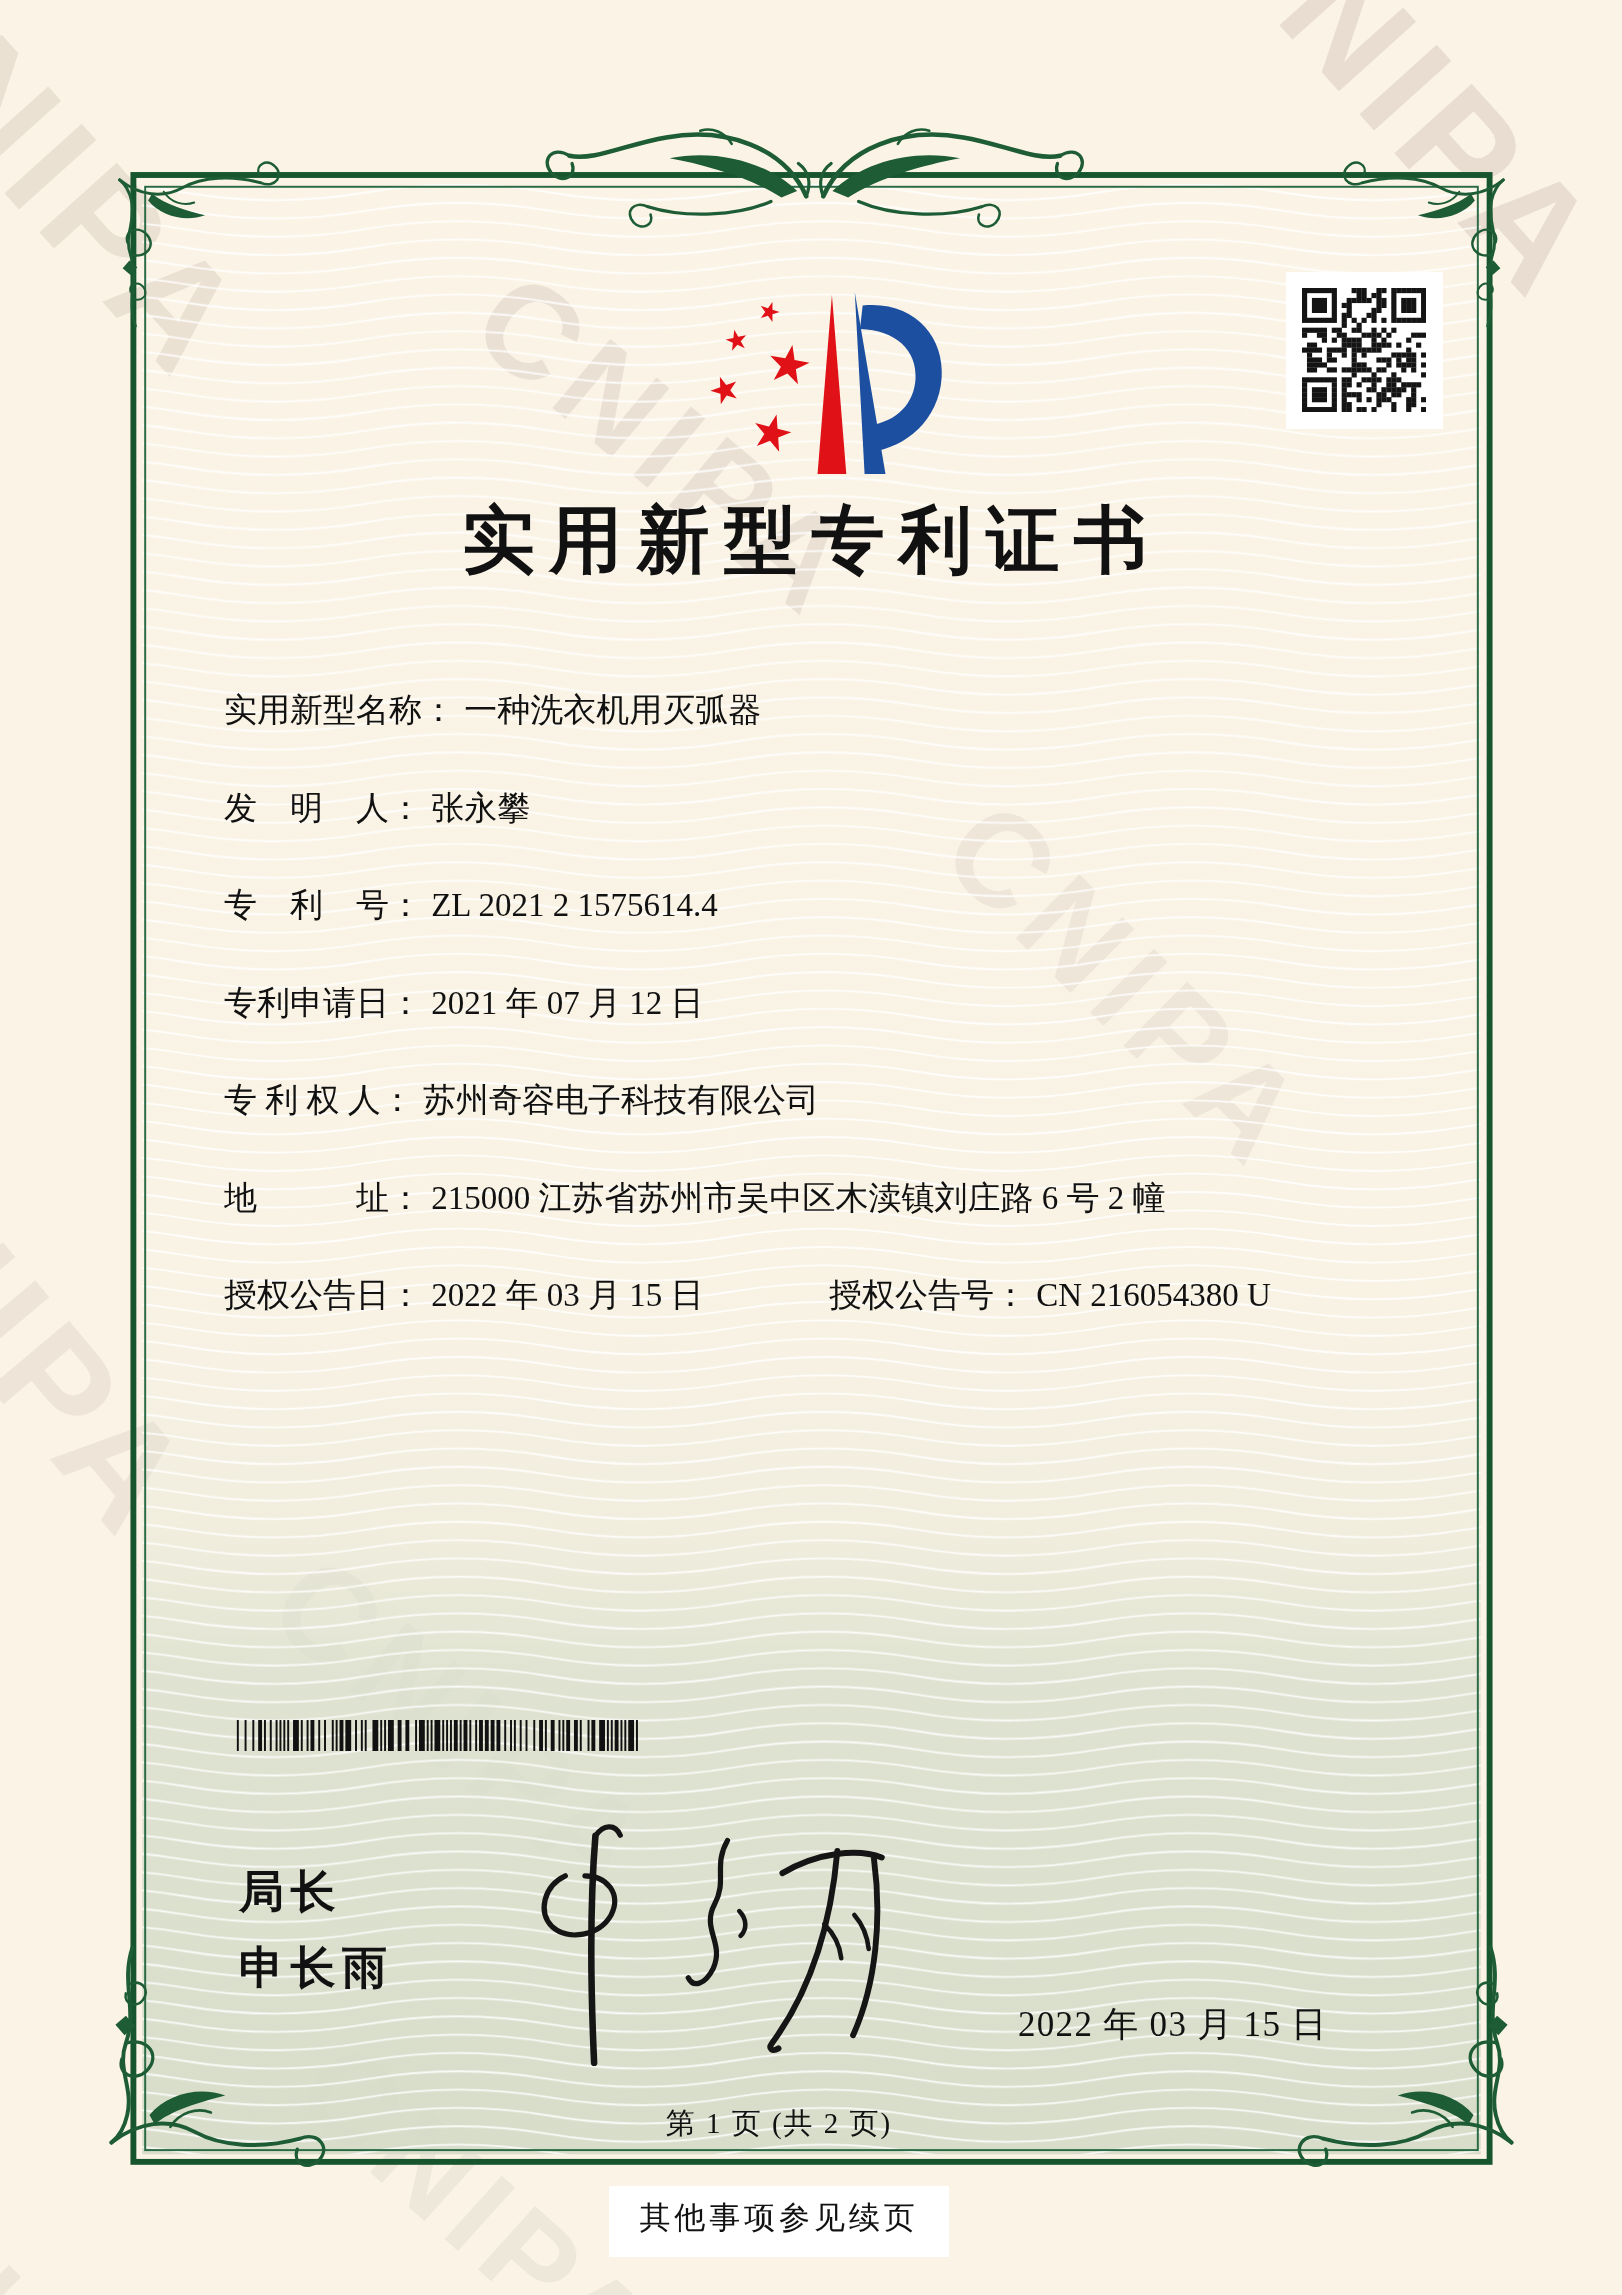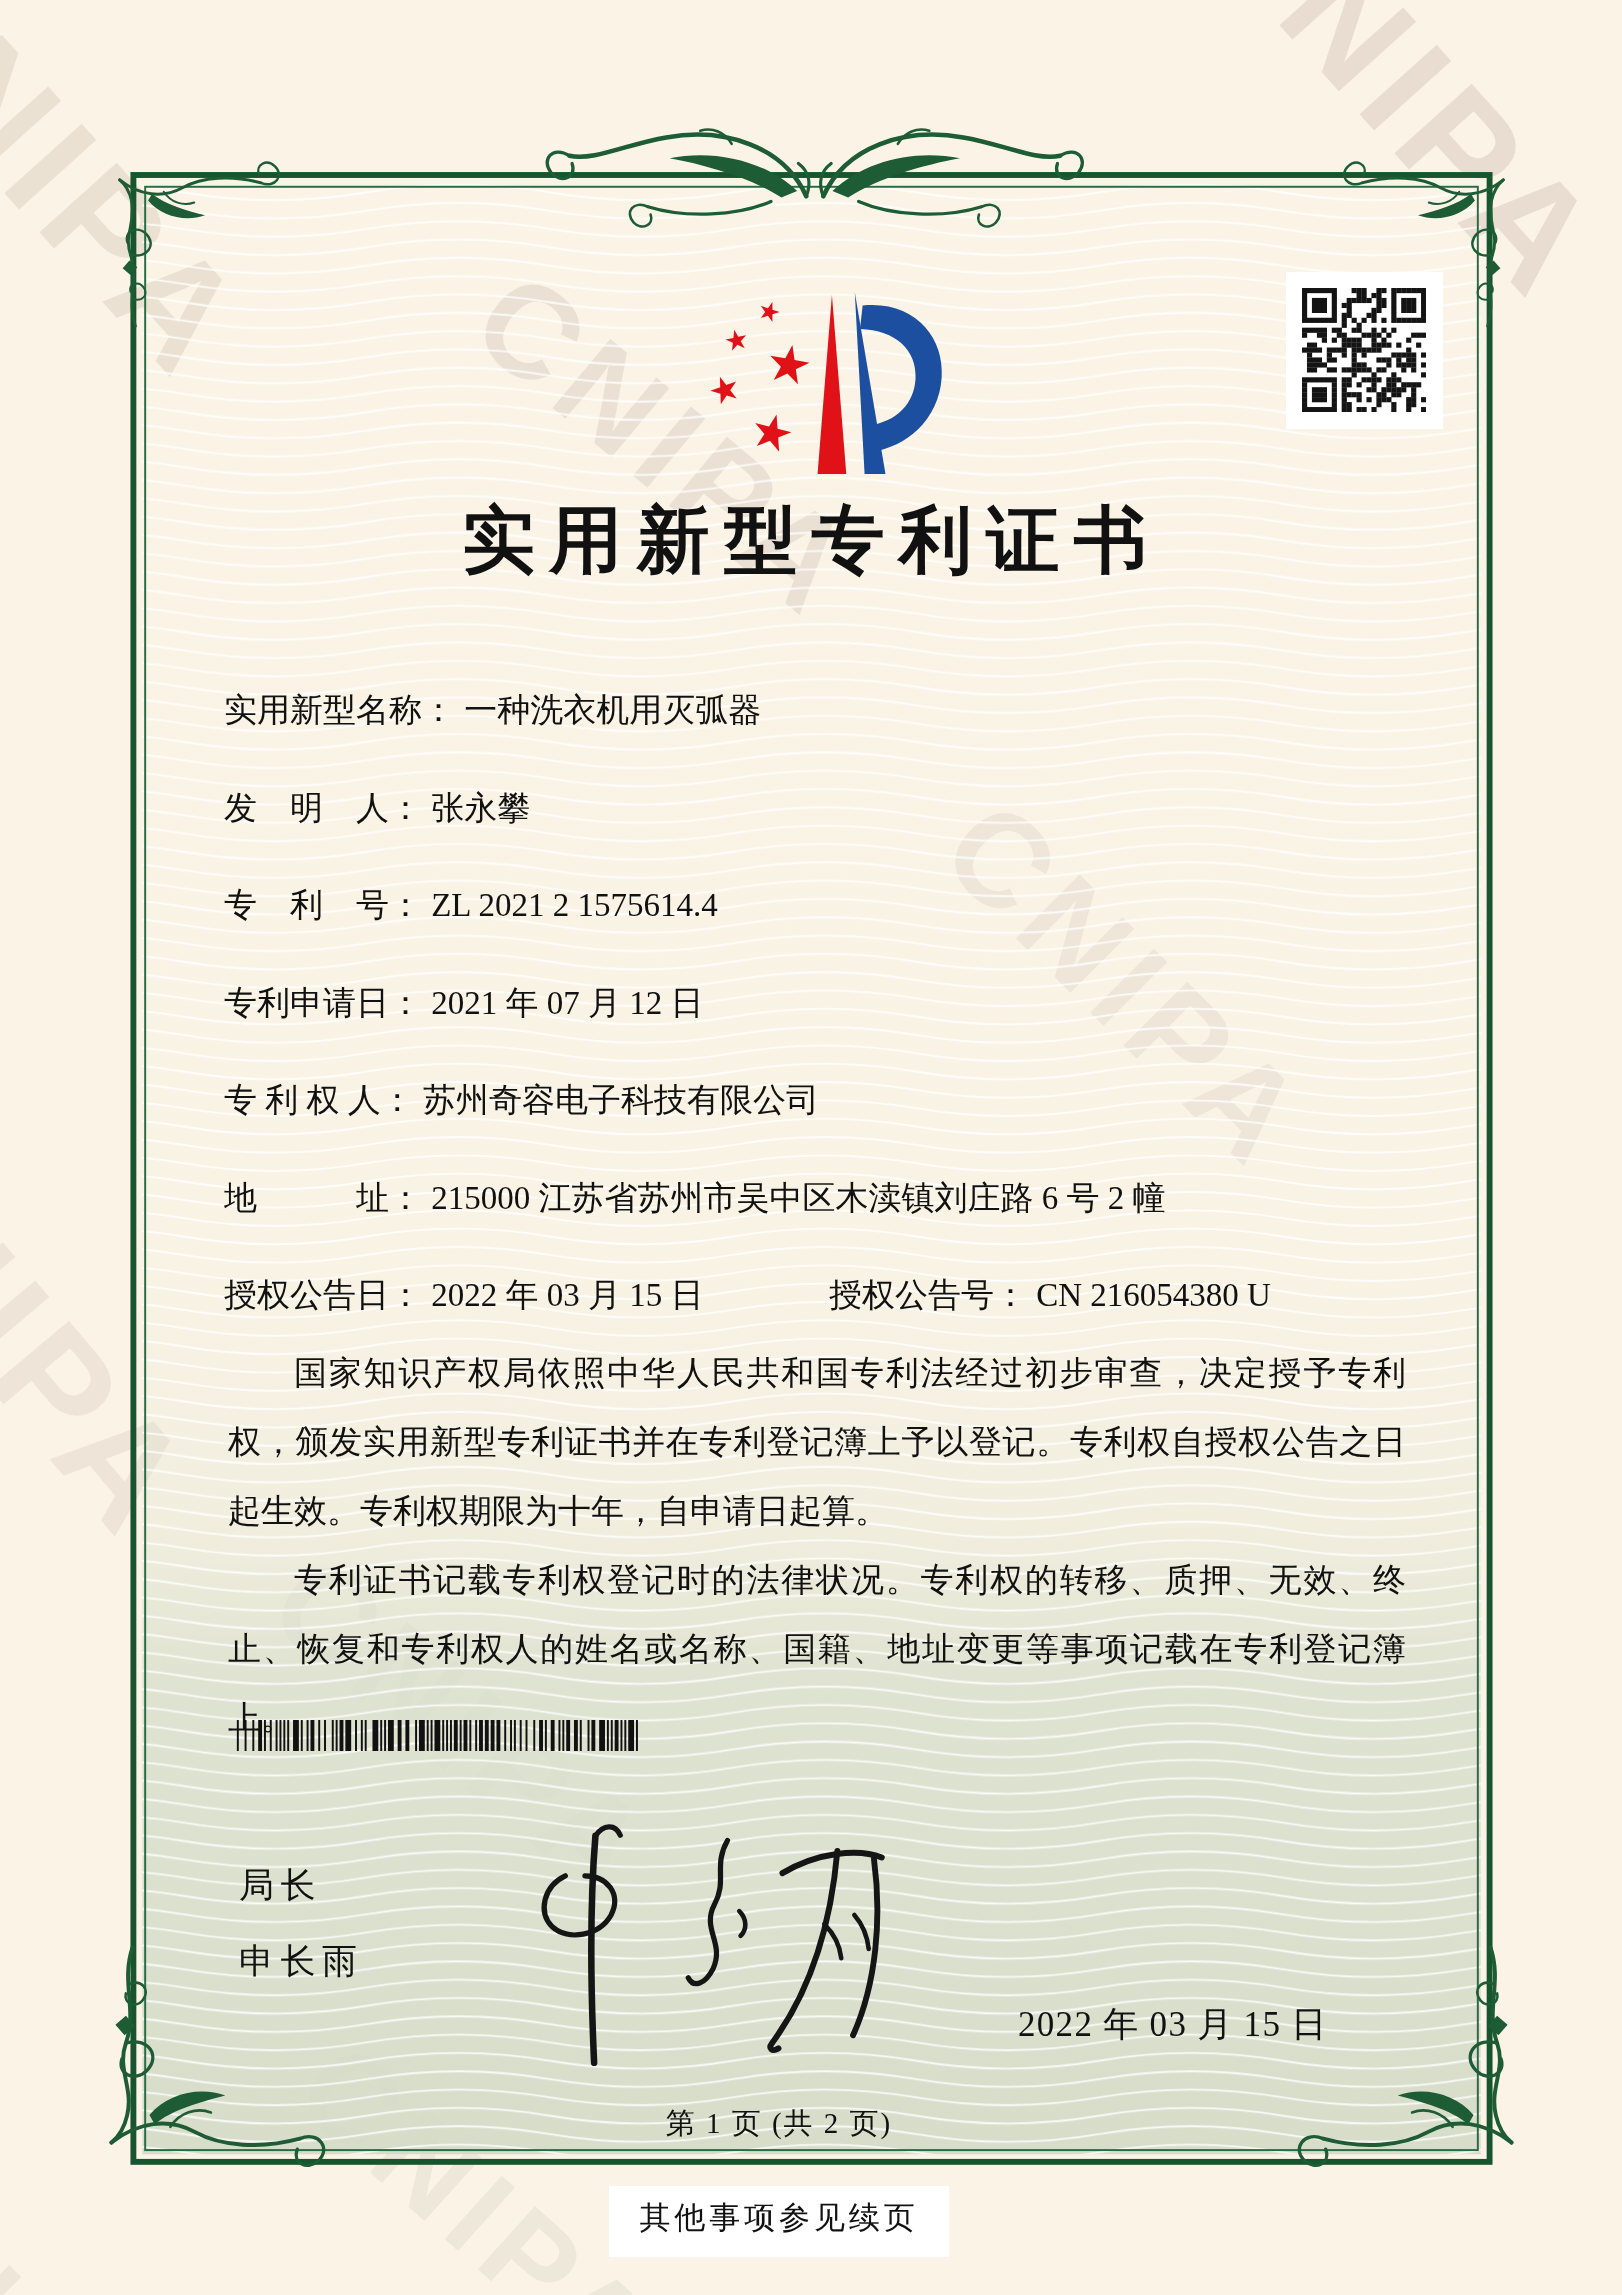--- a/index.html
+++ b/index.html
@@ -26,21 +26,21 @@
   
   .abs{position:absolute;}
   .cert-no{left:211px;top:283px;font-size:30px;letter-spacing:3.3px;}
   .title{left:0;right:0;top:492px;text-align:center;font-size:73px;font-weight:bold;letter-spacing:14.4px;}
   .frow{left:224px;width:1184px;font-size:33px;line-height:1.2;white-space:nowrap;}
   .frow .lbl{display:inline-block;}
   .frow .val{display:inline-block;margin-left:9.2px;}
   .frow .pair2{position:absolute;left:605px;top:0;}
   .paras{left:228px;width:1178px;top:1339px;font-size:33px;line-height:69px;text-align:justify;}
   .paras p{margin:0;text-indent:2em;}
-  .director{left:239px;font-size:35px;font-family:"Liberation Sans","DejaVu Sans",sans-serif;letter-spacing:6.5px;}
+  .director{left:239px;font-size:45px;font-family:"Liberation Sans","DejaVu Sans",sans-serif;letter-spacing:6.5px;font-weight:bold;}
   .date{left:1018px;top:2001px;font-size:35px;letter-spacing:1.3px;}
   .pageno{left:779px;top:2104px;transform:translateX(-50%);font-size:29px;letter-spacing:2px;white-space:nowrap;}
   .footer-strip{left:609px;top:2186px;width:340px;height:71px;background:#ffffff;text-align:center;}
   .footer-strip span{font-size:31px;line-height:63px;letter-spacing:3.9px;}
   .qr-box{left:1286px;top:272px;width:157px;height:157px;background:#ffffff;}
   .qr-box svg{position:absolute;left:16.4px;top:16.4px;}
 </style>
 </head>
 <body>
 
@@ -458,24 +458,20 @@
   <div class="abs frow" style="top:1179px;">
     <span class="lbl">地　　　址：</span><span class="val">215000 江苏省苏州市吴中区木渎镇刘庄路 6 号 2 幢</span>
   </div>
   <div class="abs frow" style="top:1276px;">
     <span class="lbl">授权公告日：</span><span class="val">2022 年 03 月 15 日</span>
     <span class="pair2">
       <span class="lbl">授权公告号：</span><span class="val">CN 216054380 U</span>
     </span>
   </div>
 
-  <div class="abs paras">
-    <p>国家知识产权局依照中华人民共和国专利法经过初步审查，决定授予专利权，颁发实用新型专利证书并在专利登记簿上予以登记。专利权自授权公告之日起生效。专利权期限为十年，自申请日起算。</p>
-    <p>专利证书记载专利权登记时的法律状况。专利权的转移、质押、无效、终止、恢复和专利权人的姓名或名称、国籍、地址变更等事项记载在专利登记簿上。</p>
-  </div>
 
   <svg id="barcode-svg" class="abs" style="left:234px;top:1720px;" width="410" height="31" viewBox="0 0 626 48">
       <rect x="0" y="0" width="3" height="48" fill="#111"></rect>
       <rect x="12" y="0" width="3" height="48" fill="#111"></rect>
       <rect x="24" y="0" width="3" height="48" fill="#111"></rect>
       <rect x="33" y="0" width="6" height="48" fill="#111"></rect>
       <rect x="42" y="0" width="3" height="48" fill="#111"></rect>
       <rect x="51" y="0" width="3" height="48" fill="#111"></rect>
       <rect x="60" y="0" width="3" height="48" fill="#111"></rect>
       <rect x="66" y="0" width="3" height="48" fill="#111"></rect>

